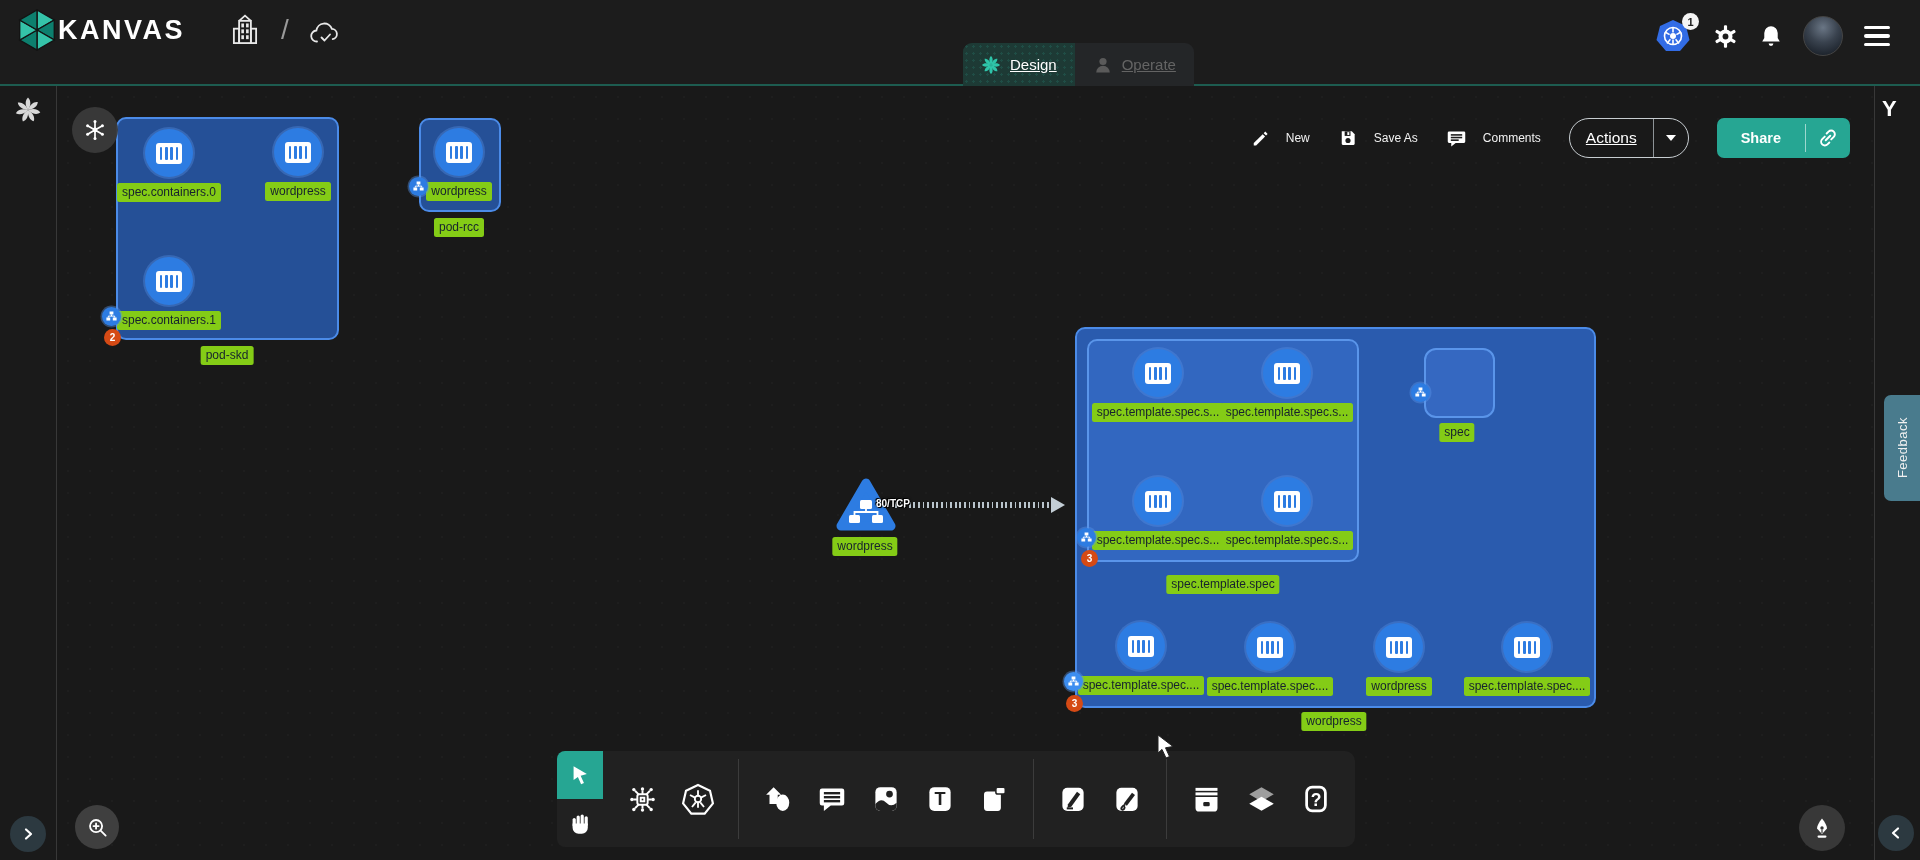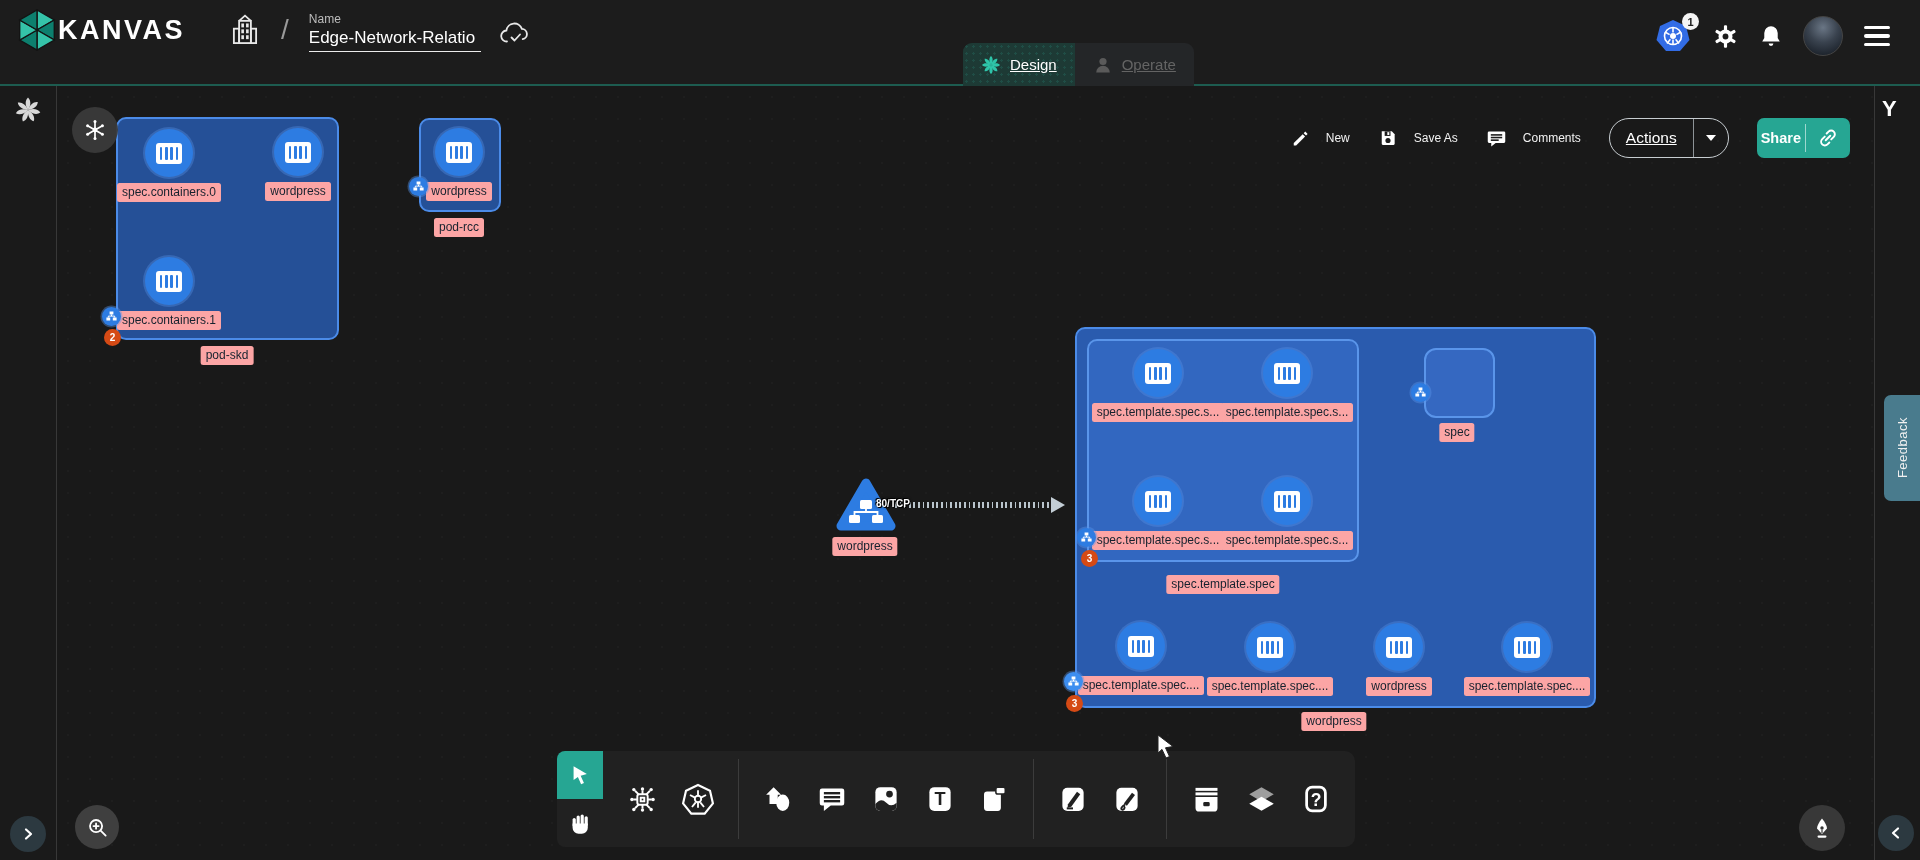--- a/index.html
+++ b/index.html
@@ -77,31 +77,31 @@
     overflow:hidden; cursor:pointer; color:#fff;
   }
   .actions-pill .ap-label { padding:0 16px; font-size:15.5px;text-decoration:underline; }
   .actions-pill .ap-div { width:1px; height:40px; background:#8d9397; }
   .actions-pill .ap-caret { width:34px; display:flex; align-items:center; justify-content:center; }
   .caret-down { width:0; height:0; border-left:5.5px solid transparent; border-right:5.5px solid transparent; border-top:6px solid #fff; }
   .share-btn {
     display:flex; align-items:center; height:40px; background:#26a693; border-radius:7px;
     overflow:hidden; cursor:pointer;
   }
-  .share-btn .sh-label { padding:0 4px; font-size:14.5px; font-weight:bold; color:#fff; }
+  .share-btn .sh-label { padding:0 24px; font-size:14.5px; font-weight:bold; color:#fff; }
   .share-btn .sh-div { width:1px; height:28px; background:rgba(255,255,255,.55); }
   .share-btn .sh-link { width:44px; display:flex; align-items:center; justify-content:center; }
   
   .kgroup { position:absolute; border:2px solid #4b8be8; border-radius:10px; z-index:5; }
   .fill-pod { background:rgba(39,88,169,0.88); }
   .fill-deploy { background:#2a5bae; }
   .fill-template { background:#3267c0; border-color:#5a95ea; }
   .fill-spec { background:#3568c1; border-color:#5a95ea; border-radius:12px; }
   .chip {
-    background:#fca5a5; color:#16222e; font-size:12px; line-height:1.25;
+    background:#84cc16; color:#16222e; font-size:12px; line-height:1.25;
     padding:2px 5px; border-radius:2.5px; white-space:nowrap; display:inline-block;
   }
   .glabel { position:absolute; transform:translateX(-50%); z-index:12; }
   .knode { position:absolute; width:150px; display:flex; flex-direction:column; align-items:center; gap:6px; z-index:10; }
   .ncircle {
     width:48px; height:48px; border-radius:50%; background:#2d7ce2;
     display:flex; align-items:center; justify-content:center; cursor:pointer;
     box-shadow:0 0 0 2px rgba(90,149,234,.35);
   }
   .crate { width:26px; height:21px; background:#fff; border-radius:3px; display:flex; align-items:center; justify-content:center; gap:2.5px; }
@@ -174,24 +174,20 @@
             <rect x="9.2" y="8" width="2" height="3"></rect>
               <rect x="12.8" y="8" width="2" height="3"></rect>
             <rect x="9.2" y="12.5" width="2" height="3"></rect>
               <rect x="12.8" y="12.5" width="2" height="3"></rect>
             <rect x="9.2" y="17" width="2" height="3"></rect>
               <rect x="12.8" y="17" width="2" height="3"></rect>
           </g>
         </svg>
       </span>
       <span class="h-sep">/</span>
-      <div class="name-field">
-        <label>Name</label>
-        <input type="text" readonly="" value="Edge-Network-Relatio" style="">
-      </div>
       <span class="hicon" style="margin-top:8px;">
         <svg width="32" height="26" viewBox="0 0 32 26">
           <path d="M8 20.5 a5.5 5.5 0 0 1 -0.6 -11 a8 8 0 0 1 15.5 -1.6 a5.2 5.2 0 0 1 0.8 10.3" stroke="#e8e8e8" stroke-width="1.8" fill="none" stroke-linecap="round"></path>
           <path d="M12.5 16.5 l3 3 l5.5 -6" stroke="#e8e8e8" stroke-width="1.8" fill="none" stroke-linecap="round" stroke-linejoin="round"></path>
         </svg>
       </span>
     </div>
 
     <div class="tabs">
       <div class="tab active">

